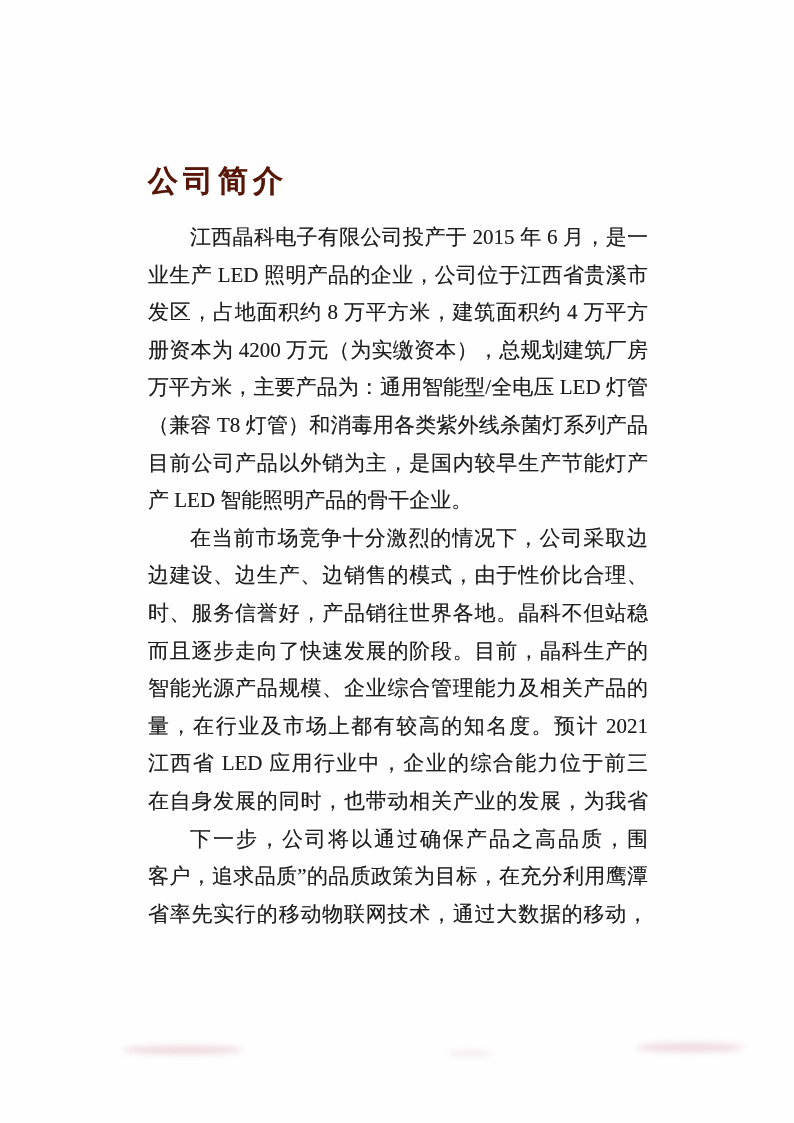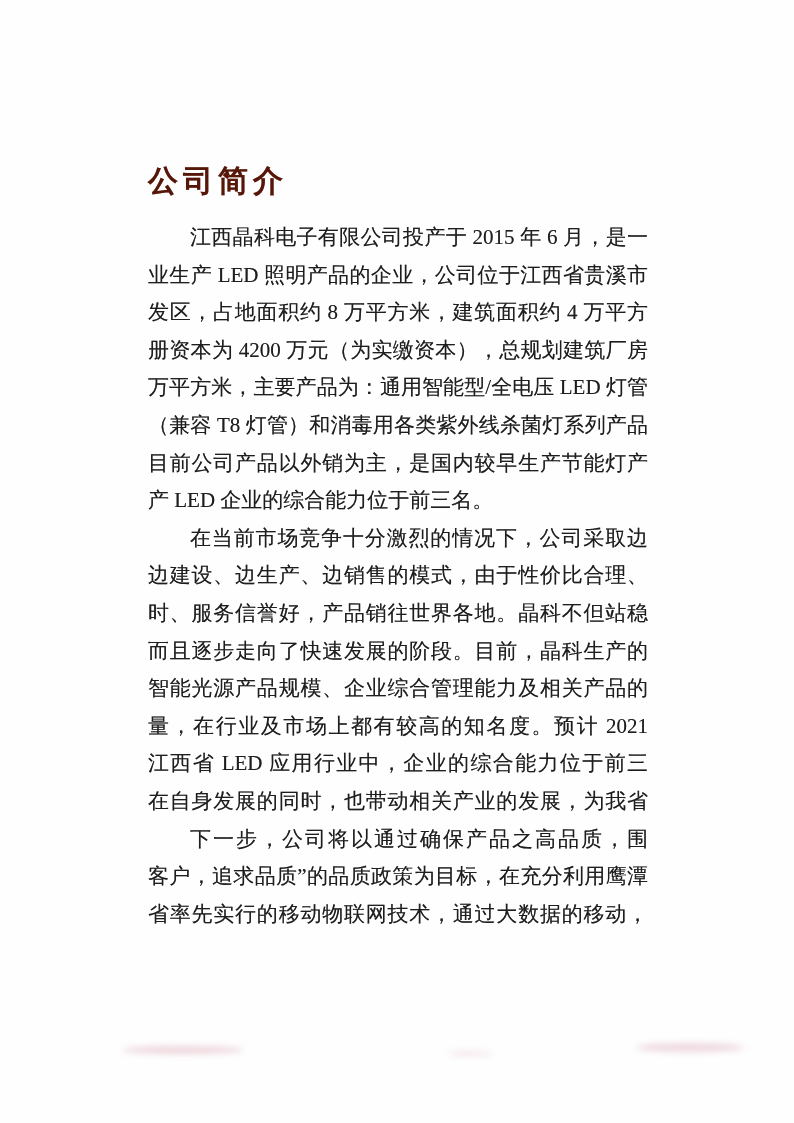--- a/index.html
+++ b/index.html
@@ -73,21 +73,21 @@
 
   <div class="doc-body">
       <div class="paragraph">
         <div class="line first">江西晶科电子有限公司投产于 2015 年 6 月，是一家专</div>
         <div class="line">业生产 LED 照明产品的企业，公司位于江西省贵溪市经济开</div>
         <div class="line">发区，占地面积约 8 万平方米，建筑面积约 4 万平方米，注</div>
         <div class="line">册资本为 4200 万元（为实缴资本），总规划建筑厂房 9 栋 9</div>
         <div class="line">万平方米，主要产品为：通用智能型/全电压 LED 灯管灯具</div>
         <div class="line">（兼容 T8 灯管）和消毒用各类紫外线杀菌灯系列产品等，</div>
         <div class="line">目前公司产品以外销为主，是国内较早生产节能灯产品，转</div>
-        <div class="line lastshort">产 LED 企业的综合能力位于前三名。</div>
+        <div class="line lastshort">产 LED 智能照明产品的骨干企业。</div>
       </div>
       <div class="paragraph">
         <div class="line first">在当前市场竞争十分激烈的情况下，公司采取边研发、</div>
         <div class="line">边建设、边生产、边销售的模式，由于性价比合理、交货及</div>
         <div class="line">时、服务信誉好，产品销往世界各地。晶科不但站稳了脚，</div>
         <div class="line">而且逐步走向了快速发展的阶段。目前，晶科生产的各类 LED</div>
         <div class="line">智能光源产品规模、企业综合管理能力及相关产品的技术含</div>
         <div class="line">量，在行业及市场上都有较高的知名度。预计 2021 年，在</div>
         <div class="line">江西省 LED 应用行业中，企业的综合能力位于前三名。公司</div>
         <div class="line">在自身发展的同时，也带动相关产业的发展，为我省 LED 节</div>

